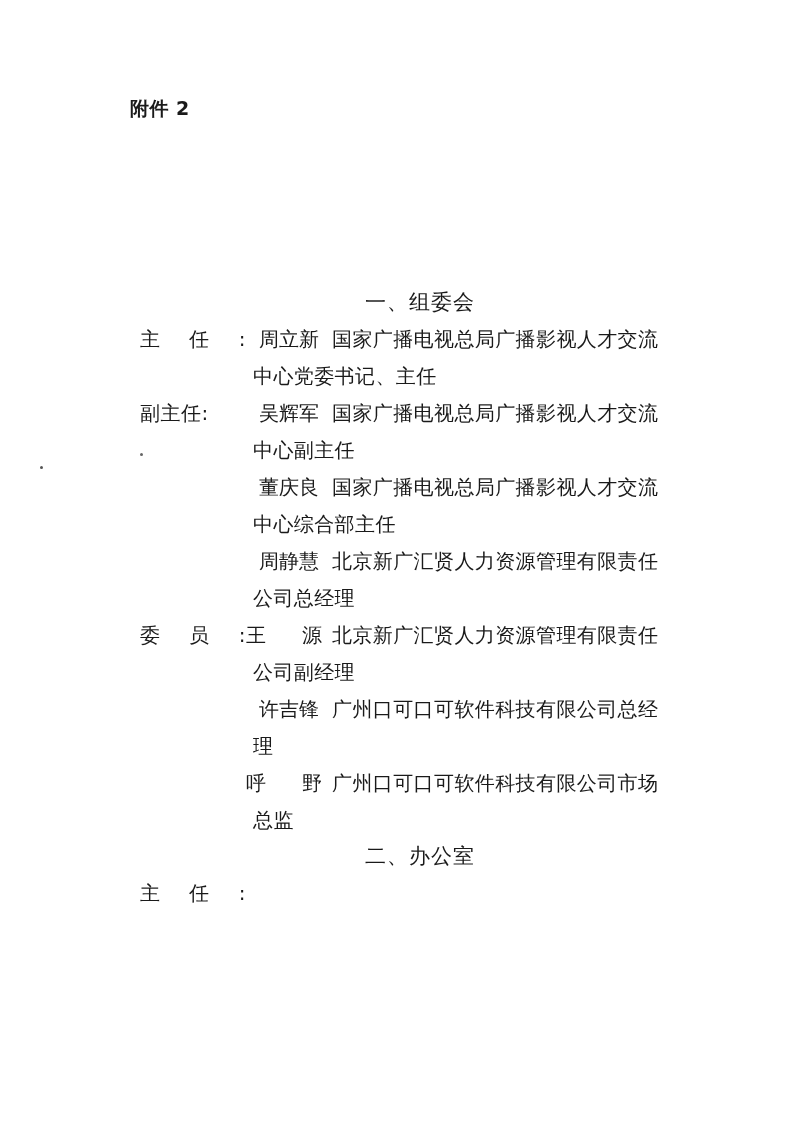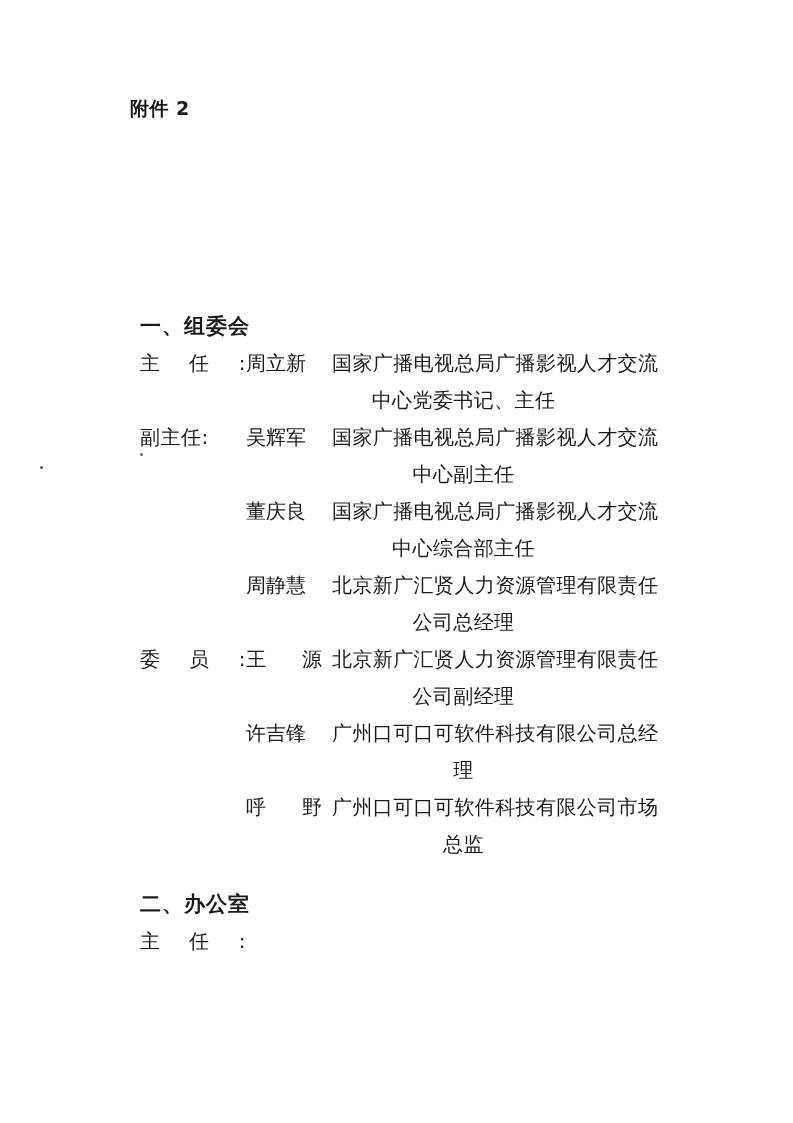--- a/index.html
+++ b/index.html
@@ -54,25 +54,26 @@
   
   .body-content {
     position: absolute;
     left: 140px;
     top: 285px;
     width: 560px;
   }
 
   .section-heading {
     font-size: 21px;
-    font-weight: bold;
+    font-weight: normal;
     letter-spacing: 1px;
     line-height: 34px;
-    margin-top: 24px;
+    margin-top: 0;
     margin-bottom: 2px;
+    text-align: center;
   }
 
   .entry {
     display: flex;
     align-items: flex-start;
     line-height: 37px;
     font-size: 20px;
   }
   .entry-role {
     width: 106px;
@@ -84,39 +85,39 @@
     display: flex;
     justify-content: space-between;
   }
   .entry-role.spread .colon {
     margin-left: 1px;
   }
   .entry-name {
     width: 86px;
     flex: 0 0 86px;
     white-space: nowrap;
+    text-align: center;
   }
   .entry-name.spread {
     display: flex;
     justify-content: space-between;
     padding-right: 10px;
     box-sizing: border-box;
   }
   .entry-desc {
     flex: 1 1 auto;
     letter-spacing: 0.4px;
   }
 
   
   .cont {
     font-size: 20px;
     line-height: 37px;
-    margin-left: 87px;
+    margin-left: 113px;
     letter-spacing: 0.4px;
-    text-align: center;
   }
 
   
   .margin-mark {
     position: absolute;
     left: 40px;
     top: 466px;
     width: 3px;
     height: 3px;
     background: #555;

